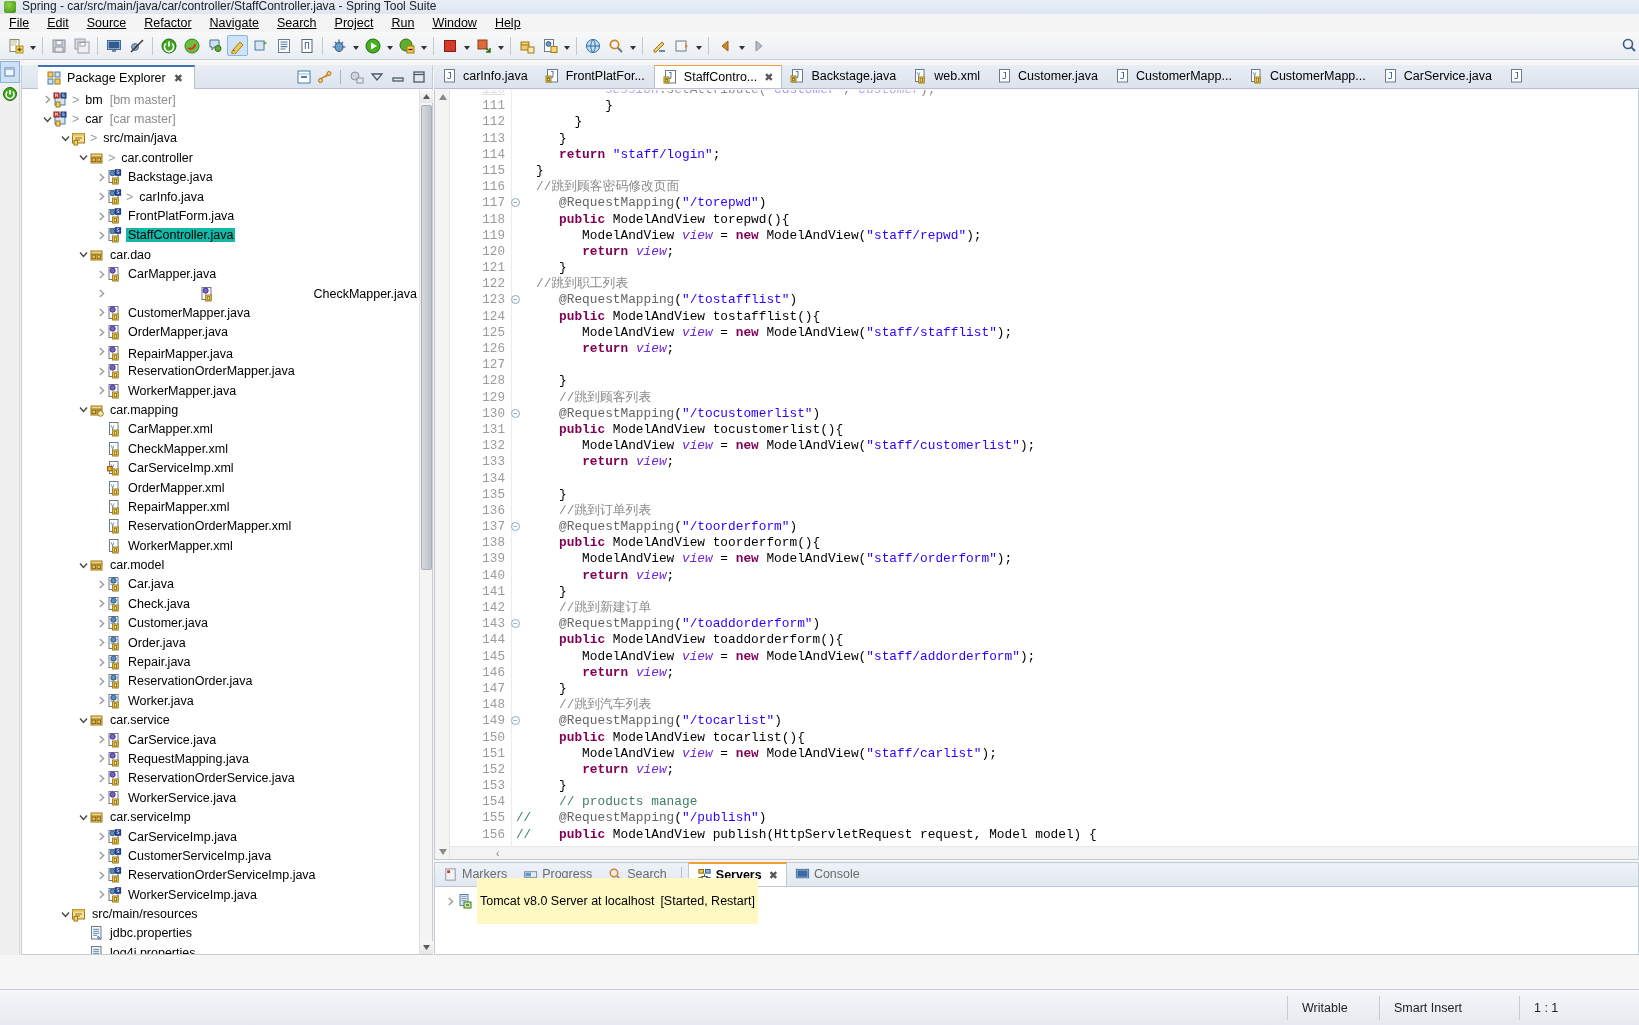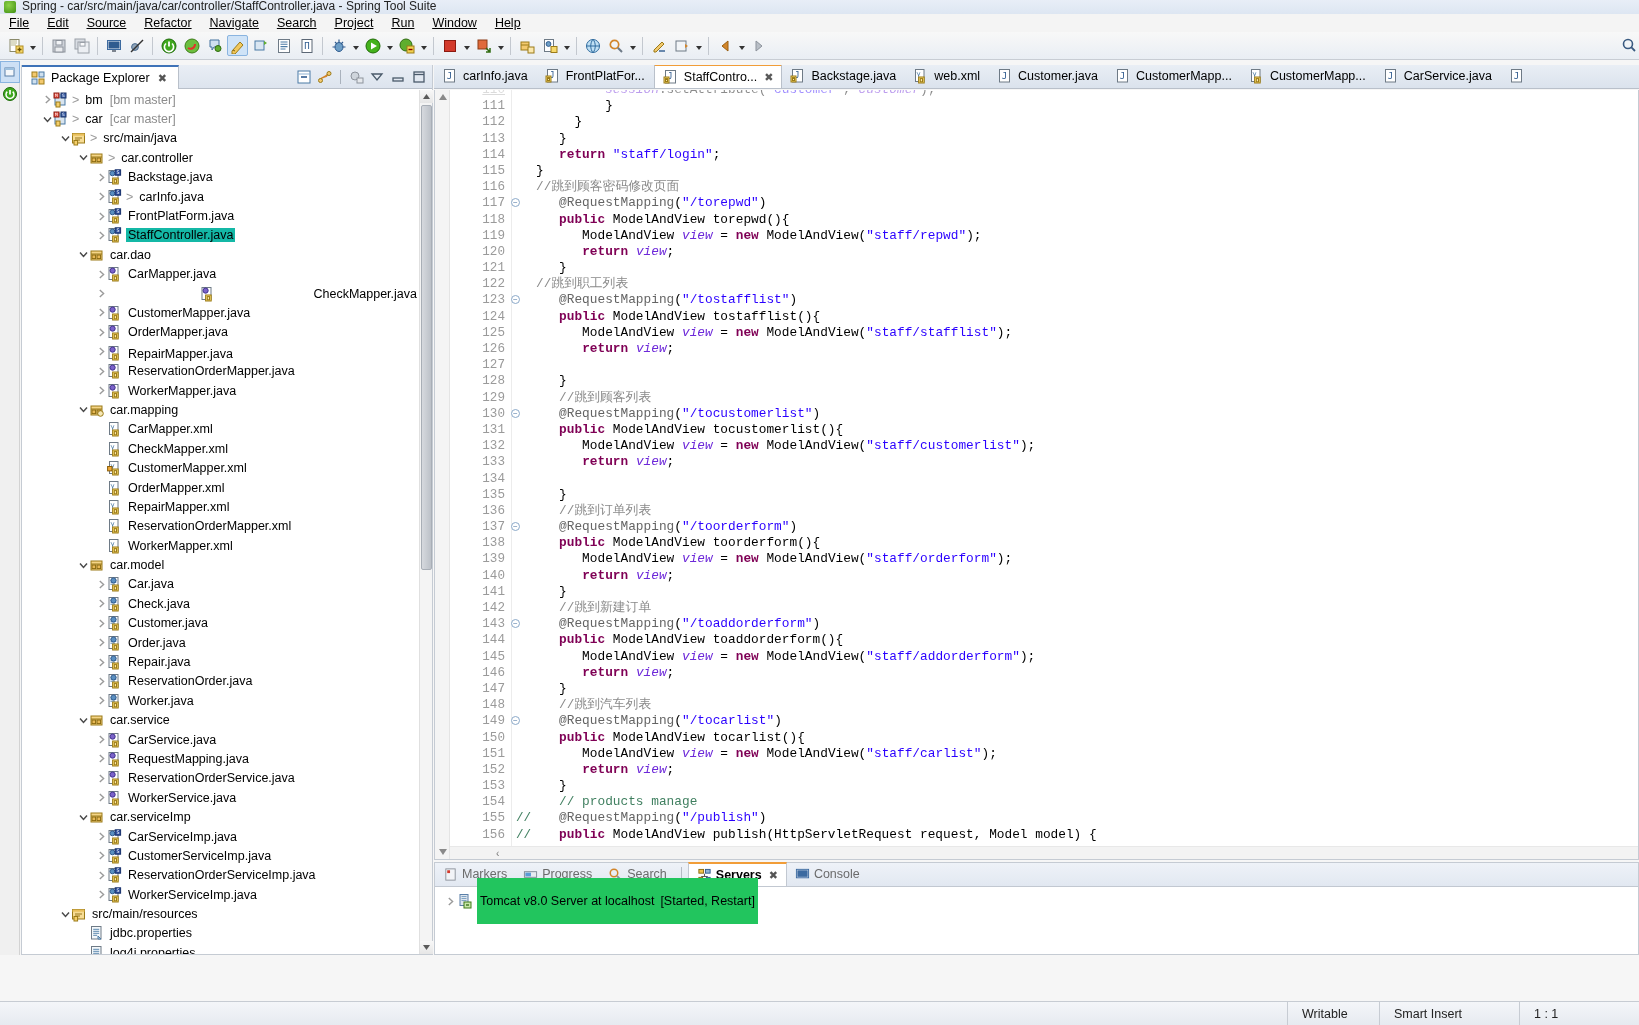--- a/index.html
+++ b/index.html
@@ -82,21 +82,21 @@
   .pex {
     position: absolute; left: 21px; top: 65px; width: 412px; height: 890px;
     background: #fff; border: 1px solid #c5cbd3; border-top: none;
   }
   .pex-tabrow {
     position: relative; height: 24px;
     background: linear-gradient(to bottom,#e9eef5,#dde4ee);
     border-bottom: 1px solid #b9c0ca;
   }
   .pex-tab {
-    position: absolute; left: 0; top: 0; height: 24px;
+    position: absolute; left: 16px; top: 0; height: 24px;
     background: #fff; border-right: 1px solid #b9c0ca;
     display: flex; align-items: center; padding: 0 6px 0 8px;
     font-size: 12.5px; color: #000;
     border-top: 2px solid #3f73b8;
   }
   .pex-tab .tname { margin-left: 5px; }
   .pex-tab .closex { margin-left: 8px; color: #555; font-size: 11px; }
   .pex-tools {
     position: absolute; right: 4px; top: 0; height: 24px;
     display: flex; align-items: center; gap: 3px;
@@ -240,25 +240,25 @@
   }
   .btab .closex { margin-left: 7px; font-weight: normal; color: #555; font-size: 11px; }
   .btab .vsep { width:1px;height:14px;background:#b6bcc5;margin:0 4px; }
 
   .srvrow {
     display: flex; align-items: center; height: 20px;
     margin: 4px 0 0 8px; font-size: 12.5px;
   }
   .srvrow .ar { width: 14px; display:flex;align-items:center;justify-content:center; }
   .srvrow .si { width: 16px; height: 16px; margin-right: 4px; }
-  .srvrow .lbl { background: #22c55e; padding: 16px 3px; }
+  .srvrow .lbl { background: #fef9c3; padding: 16px 3px; }
 
   
   .statusbar {
-    position: absolute; left: 0; bottom: 0; width: 1639px; height: 24px;
+    position: absolute; left: 0; bottom: 0; width: 1639px; height: 36px;
     background: linear-gradient(to bottom,#f4f6f9,#e6eaf0);
     border-top: 1px solid #c7ccd3;
     display: flex; align-items: center; justify-content: flex-end;
     font-size: 12.5px; color: #222;
   }
   .statusbar .cell {
     border-left: 1px solid #c7ccd3; height: 24px;
     display: flex; align-items: center; padding: 0 14px;
   }
   .statusbar .cell.w1 { min-width: 92px; }
@@ -850,21 +850,21 @@
         </div>
         <div class="trow" style="padding-left: 74px;">
           <span class="ar"></span>
           <span class="ti"><svg width="16" height="16" viewBox="0 0 16 16">
               <rect x="2.5" y="1.5" width="8.5" height="12" fill="#fff" stroke="#6e7a86"></rect>
               <text x="5.6" y="7.6" font-size="7" fill="#4b7aa5" text-anchor="middle" font-family="monospace">γ</text>
               <rect x="0.6" y="6.5" width="4.4" height="4.4" fill="#f0a93a" stroke="#8a5d06"></rect>
               <rect x="5.6" y="9" width="5.6" height="6" fill="#f7d96b" stroke="#9b7b18"></rect>
               <rect x="7.3" y="10.6" width="2.2" height="3.2" fill="#fbe8ad" stroke="#9b7b18"></rect>
             </svg></span>
-          <span class="tl">CustomerMapper.xml</span>
+          <span class="tl">CarServiceImp.xml</span>
         </div>
         <div class="trow" style="padding-left: 74px;">
           <span class="ar"></span>
           <span class="ti"><svg width="16" height="16" viewBox="0 0 16 16">
               <rect x="2.5" y="1.5" width="8.5" height="12" fill="#fff" stroke="#6e7a86"></rect>
               <text x="5.6" y="7.6" font-size="7" fill="#4b7aa5" text-anchor="middle" font-family="monospace">γ</text>
               <rect x="5.6" y="9" width="5.6" height="6" fill="#f7d96b" stroke="#9b7b18"></rect>
               <rect x="7.3" y="10.6" width="2.2" height="3.2" fill="#fbe8ad" stroke="#9b7b18"></rect>
             </svg></span>
           <span class="tl">OrderMapper.xml</span>

